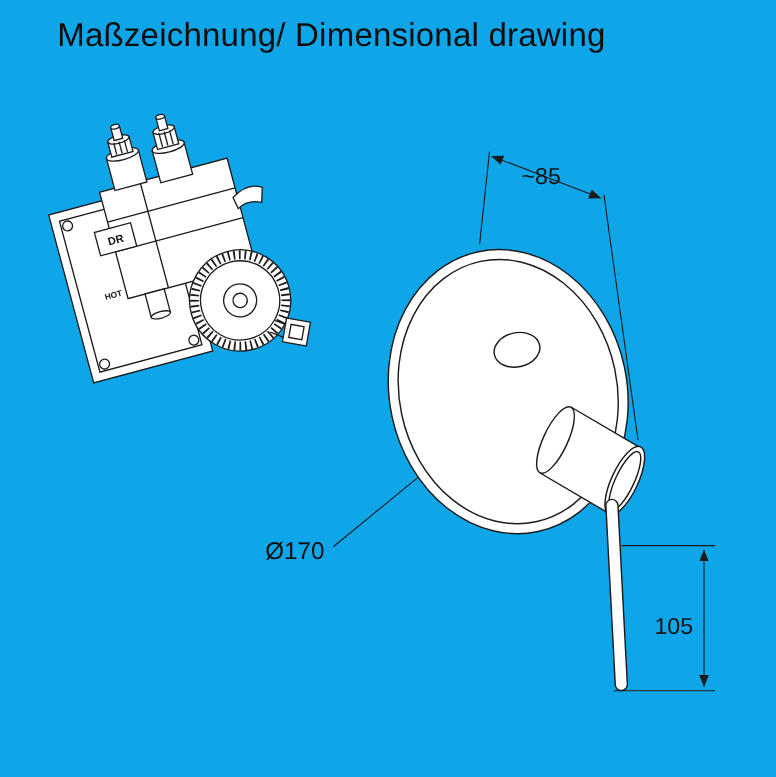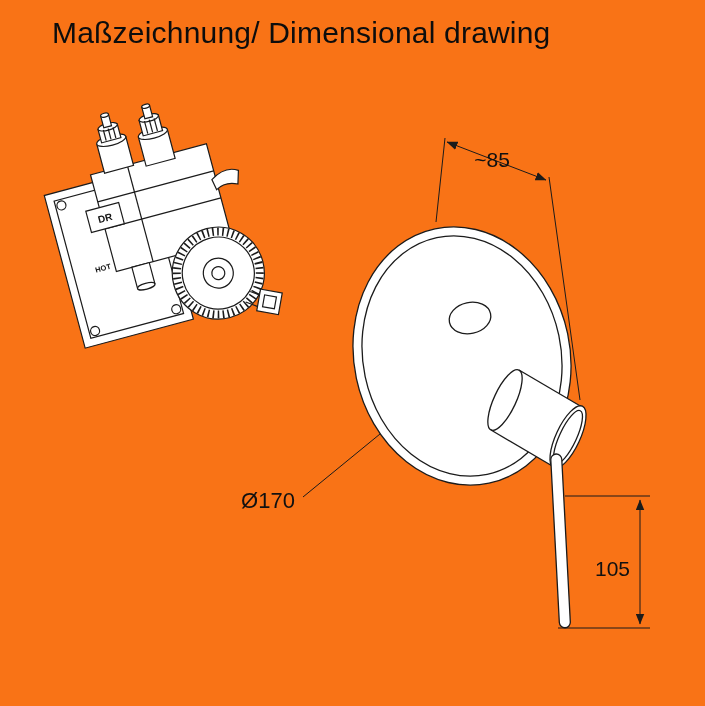--- a/index.html
+++ b/index.html
@@ -1,19 +1,19 @@
 <!DOCTYPE html>
 <html><head>
 <meta charset="utf-8">
 <style>
   html, body { margin: 0; padding: 0; background: #ffffff; }
   .page {
     width: 705px;
     height: 706px;
-    background: #f97316;
+    background: #0ea5e9;
     overflow: hidden;
     font-family: "Liberation Sans", sans-serif;
     position: relative;
   }
   .title {
     margin: 0;
     padding: 16px 0 0 52px;
     font-size: 30px;
     font-weight: 400;
     color: #0d0d0d;

